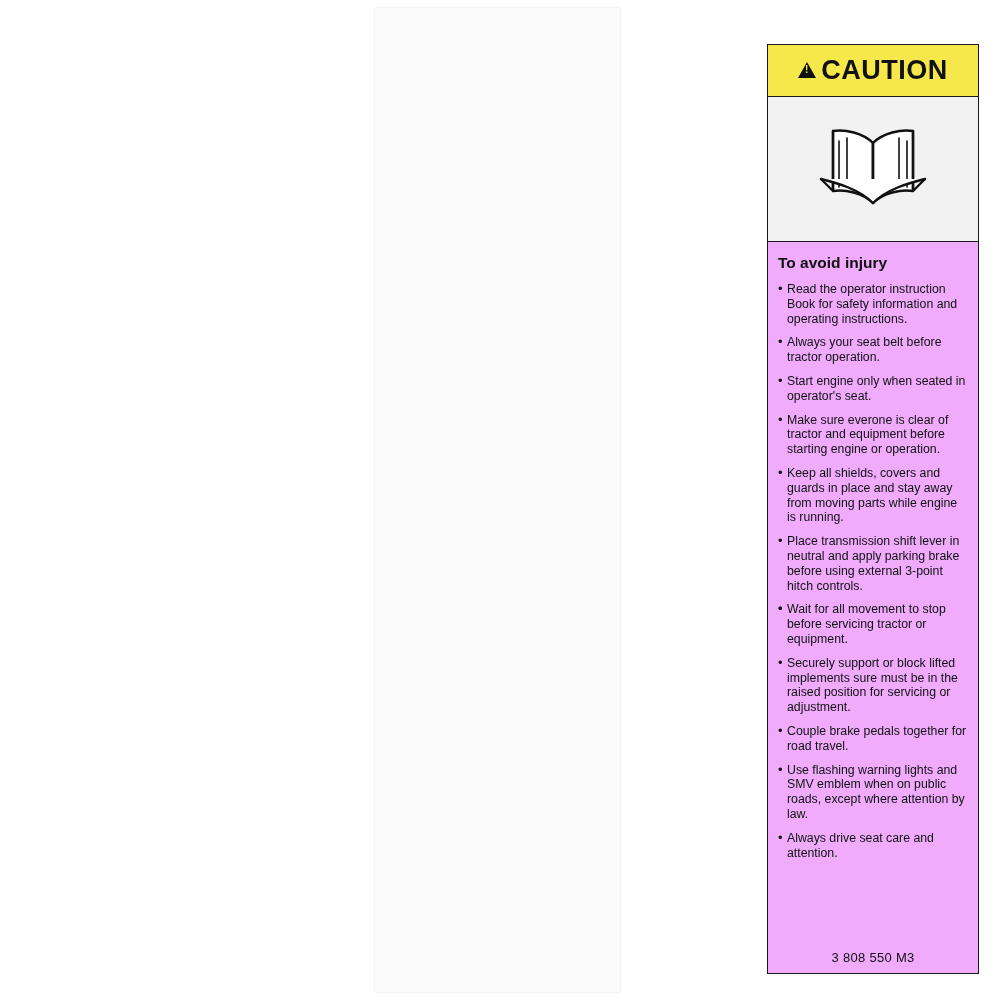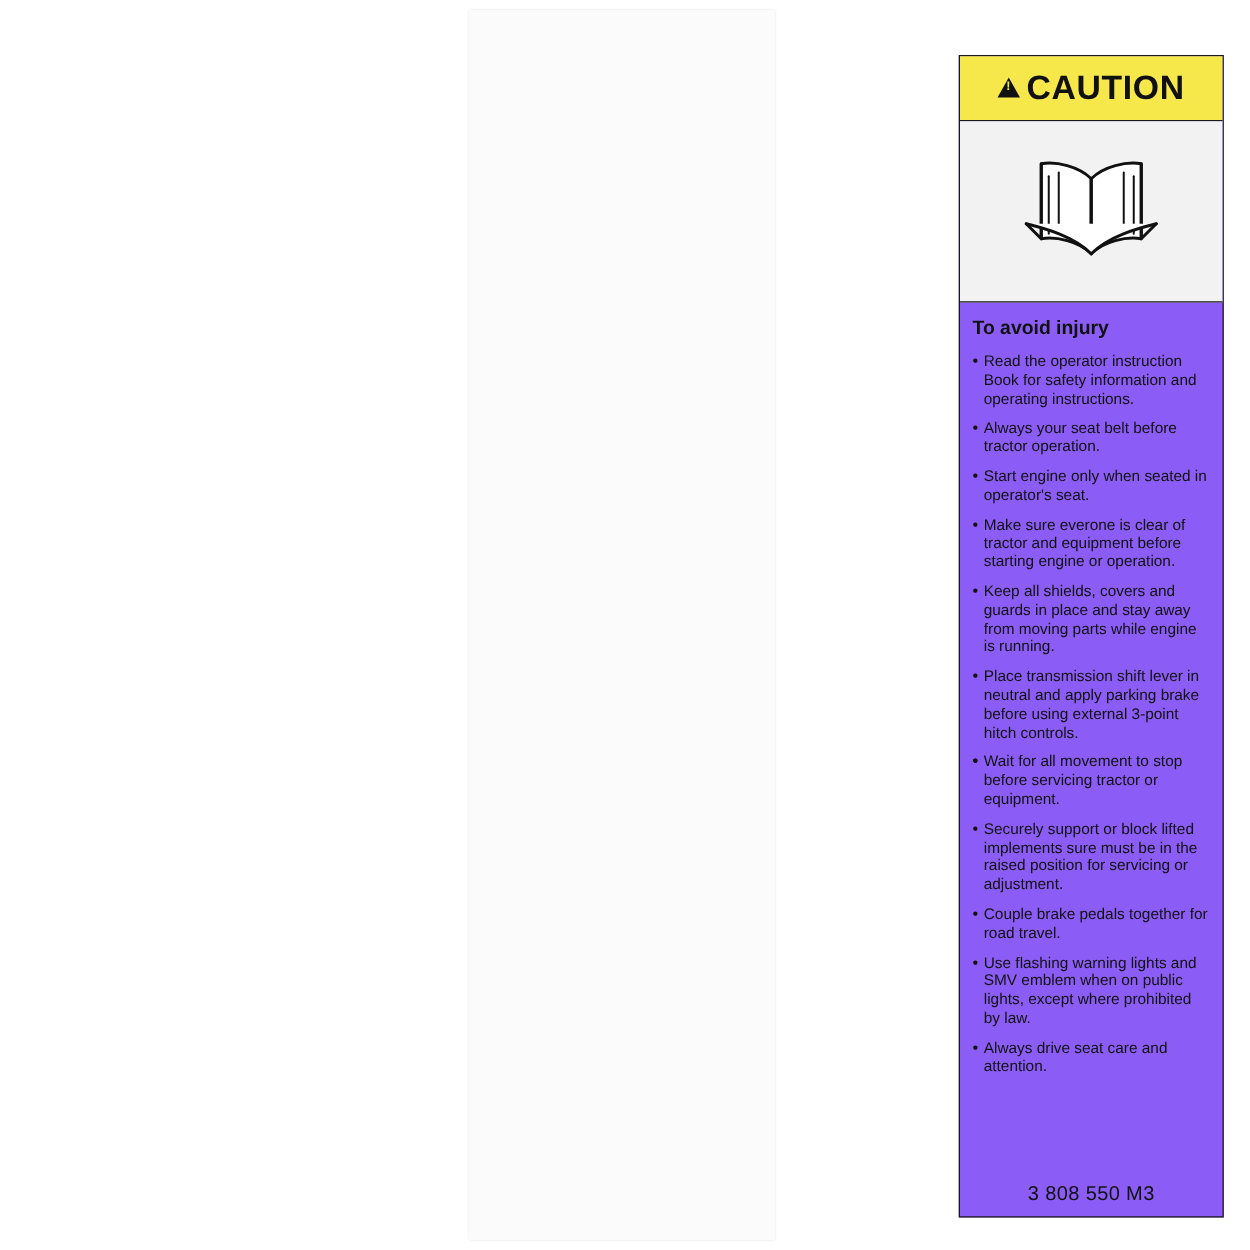--- a/index.html
+++ b/index.html
@@ -30,21 +30,21 @@
     box-shadow: 0 0 2px rgba(0,0,0,0.12);
   }
 
   
   .decal {
     position: absolute;
     left: 392px;
     top: 36px;
     width: 212px;
     height: 930px;
-    background: #8b5cf6;
+    background: #f0abfc;
     border: 1.5px solid #1a1a1a;
     box-sizing: border-box;
     display: flex;
     flex-direction: column;
   }
 
   
   .caution-band {
     background: #f6e84b;
     border-bottom: 1.5px solid #1a1a1a;
@@ -127,21 +127,21 @@
   .bullet .dot {
     position: absolute;
     left: 0;
     top: 0px;
     font-size: 13px;
     line-height: 13px;
     color: #111111;
   }
   .part-number {
     text-align: center;
-    font-size: 16px;
+    font-size: 13px;
     color: #111111;
     padding-top: 2px;
     padding-bottom: 2px;
     letter-spacing: 0.3px;
   }
 </style>
 </head>
 <body>
 
 <div id="stage">
@@ -189,21 +189,21 @@
           <div class="bullet"><span class="dot">•</span><span>Read the operator instruction Book for safety information and operating instructions.</span></div>
           <div class="bullet"><span class="dot">•</span><span>Always your seat belt before tractor operation.</span></div>
           <div class="bullet"><span class="dot">•</span><span>Start engine only when seated in operator's seat.</span></div>
           <div class="bullet"><span class="dot">•</span><span>Make sure everone is clear of tractor and equipment before starting engine or operation.</span></div>
           <div class="bullet"><span class="dot">•</span><span>Keep all shields, covers and guards in place and stay away from moving parts while engine is running.</span></div>
           <div class="bullet"><span class="dot">•</span><span>Place transmission shift lever in neutral and apply parking brake before using external 3-point hitch controls.</span></div>
           <div class="bullet"><span class="dot">•</span></div>
           <div class="bullet"><span class="dot">•</span><span>Wait for all movement to stop before servicing tractor or equipment.</span></div>
           <div class="bullet"><span class="dot">•</span><span>Securely support or block lifted implements sure must be in the raised position for servicing or adjustment.</span></div>
           <div class="bullet"><span class="dot">•</span><span>Couple brake pedals together for road travel.</span></div>
-          <div class="bullet"><span class="dot">•</span><span>Use flashing warning lights and SMV emblem when on public lights, except where prohibited by law.</span></div>
+          <div class="bullet"><span class="dot">•</span><span>Use flashing warning lights and SMV emblem when on public roads, except where attention by law.</span></div>
           <div class="bullet"><span class="dot">•</span><span>Always drive seat care and attention.</span></div>
         </div>
 
         <div class="part-number">3 808 550 M3</div>
       </div>
 
     </div>
   </div>
 </div>
 

